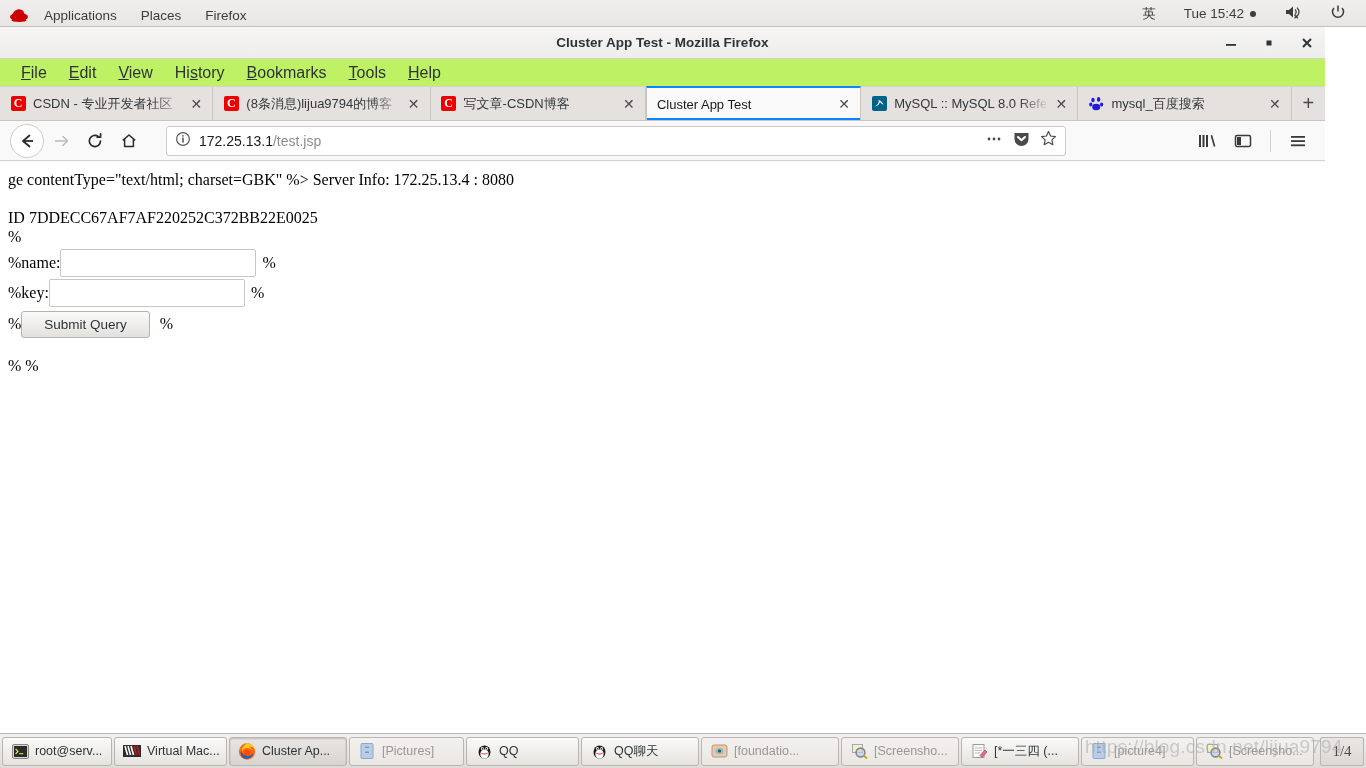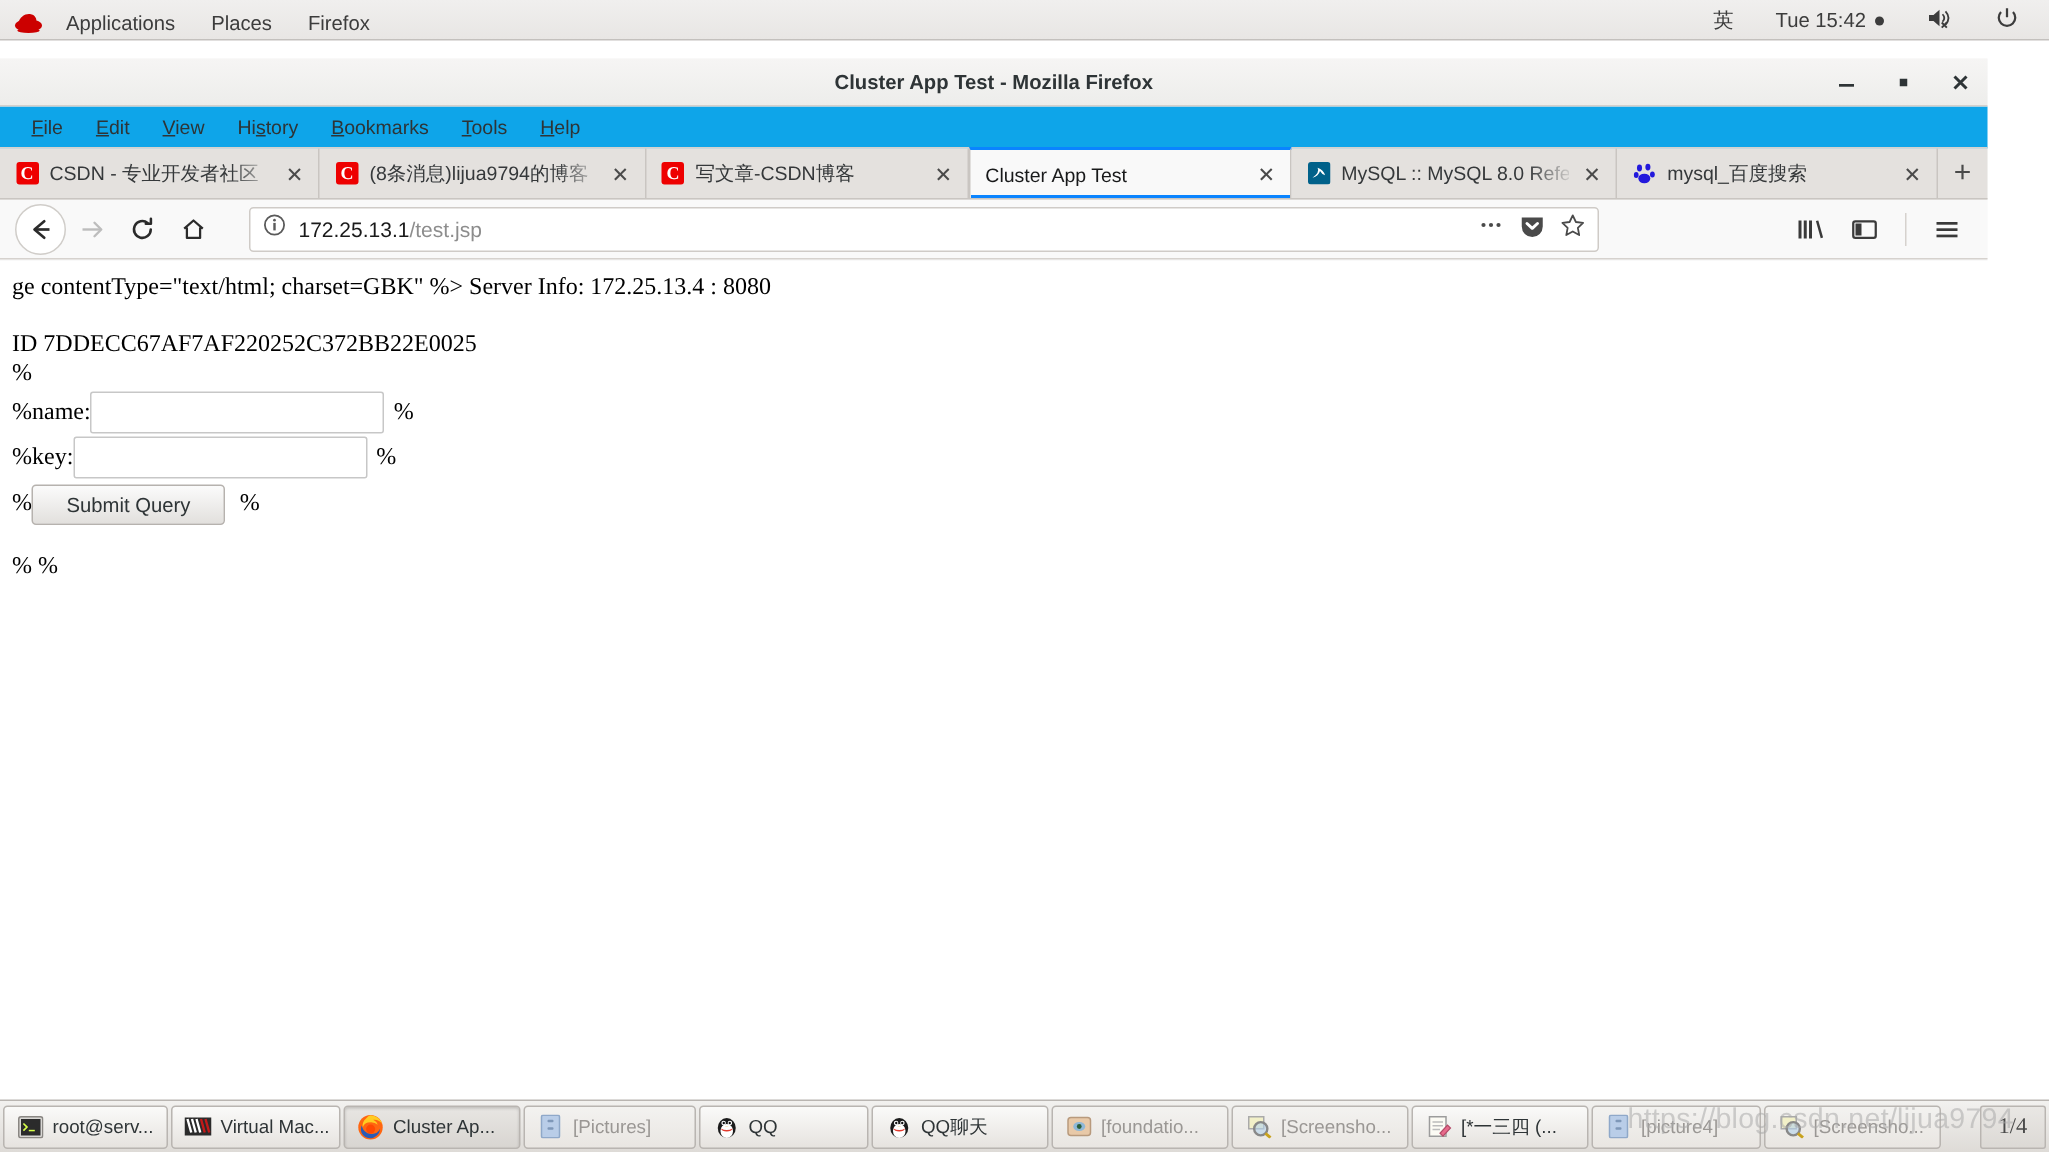--- a/index.html
+++ b/index.html
@@ -20,35 +20,35 @@
     font-size: 13.5px; color:#3c3c3c;
   }
   .gnome-left { display:flex; align-items:center; gap:0px; padding-left:8px; }
   .gnome-item { padding: 3px 12px; cursor:default; white-space:nowrap; }
   .rh-logo { width:22px; height:18px; position:relative; margin-right:2px; }
   .gnome-right { margin-left:auto; display:flex; align-items:center; gap:0; padding-right:6px; }
   .gnome-right .gnome-item { padding: 3px 14px; }
   .clock-dot { display:inline-block; width:6px;height:6px;border-radius:50%;background:#3c3c3c;vertical-align:middle;margin-left:6px;}
 
   
-  .ff-window { position:absolute; top:27px; left:0; width:1325px; height:706px; background:#f9f9f9;margin-top:12px; }
+  .ff-window { position:absolute; top:27px; left:0; width:1325px; height:706px; background:#f9f9f9; }
 
   .titlebar {
     height:32px; background: linear-gradient(#f6f5f4,#ededeb);
     border-bottom:1px solid #d4d0cc;
     display:flex; align-items:center; justify-content:center;
     position:relative;
   }
   .titlebar-text { font-size:13.5px; font-weight:bold; color:#2e3436; }
   .win-controls { position:absolute; right:10px; top:0; height:32px; display:flex; align-items:center; gap:22px; }
   .win-btn { width:16px;height:16px; display:flex;align-items:center;justify-content:center; cursor:default; }
 
   .menubar {
-    height:28px; background:#0ea5e9; border-bottom:1px solid #d6d2ce;
-    display:flex; align-items:center; padding-left:10px; font-size:13px; color:#2e3436;
+    height:28px; background:#bef264; border-bottom:1px solid #d6d2ce;
+    display:flex; align-items:center; padding-left:10px; font-size:16px; color:#2e3436;
   }
   .menu-item { padding: 4px 11px; cursor:default; white-space:nowrap;}
   .menu-item u { text-decoration: underline; }
 
   
   .tabstrip {
     height:34px; background:#e4e1de; display:flex; align-items:flex-end;
     padding:0; border-bottom:1px solid #c9c5c1; position:relative;
   }
   .tab {
@@ -464,21 +464,21 @@
             <circle cx="10.6" cy="5.6" r="1.5" fill="#fff"></circle>
           <circle cx="6.5" cy="5.7" r="0.8" fill="#111"></circle>
             <circle cx="10.5" cy="5.7" r="0.8" fill="#111"></circle>
           <path d="M4.6 9.4 q3.9 2 7.8 0 q-.6 2 -3.9 2 q-3.3 0 -3.9 -2z" fill="#e23b2e"></path>
           <path d="M7 7.4 q1.5 1.2 3 0 q-1.5 1.6 -3 0z" fill="#f0a71e"></path>
         </svg>
       </span>
       <span>QQ聊天</span>
     </div>
 
-    <div class="task dim" style="width:118px">
+    <div class="task dim" style="width:138px">
       <span class="task-ico">
         <svg width="17" height="16" viewBox="0 0 17 16">
             <rect x="1" y="2" width="15" height="12" rx="2" fill="#e8c9a8" stroke="#b89a7d"></rect>
             <ellipse cx="8.5" cy="8" rx="4" ry="3" fill="#8fb8d8"></ellipse>
             <circle cx="8.5" cy="8" r="1.6" fill="#2b5f3a"></circle>
           </svg>
       </span>
       <span>[foundatio...</span>
     </div>
 

